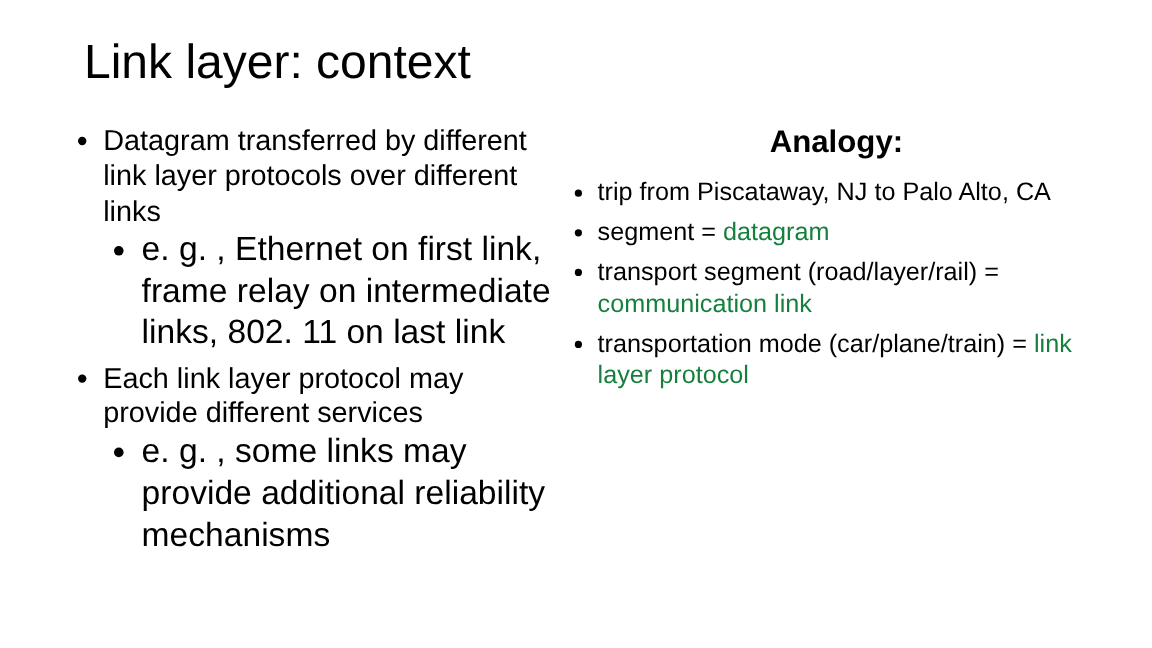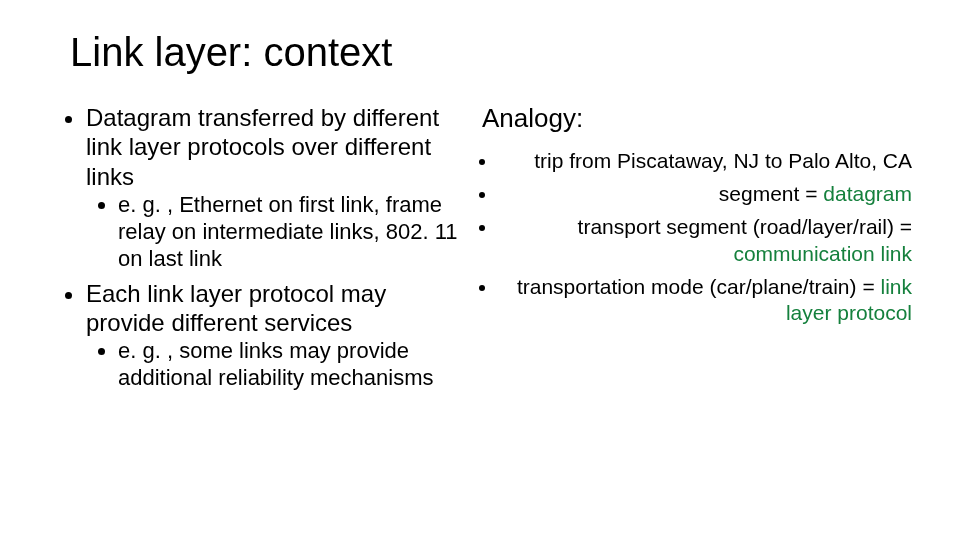--- a/index.html
+++ b/index.html
@@ -29,44 +29,44 @@
   }
   .col-left {
     width: 400px;
   }
   .col-right {
     width: 430px;
   }
   .subhead {
     font-size: 26px;
     margin: 0 0 14px 0;
-    font-weight: 400;
+    font-weight: 700;
+    text-align: center;
   }
   ul {
     list-style: disc;
     margin: 0;
     padding-left: 16px;
   }
   ul.lvl1 > li {
     font-size: 24px;
     line-height: 1.22;
     margin-bottom: 6px;
   }
   ul.lvl2 {
     padding-left: 32px;
   }
   ul.lvl2 > li {
-    font-size: 22px;
+    font-size: 28px;
     line-height: 1.24;
     margin-bottom: 4px;
   }
   .col-right ul.lvl1 > li {
     font-size: 21px;
     line-height: 1.28;
-    text-align: right;
   }
   .col-right ul.lvl2 > li {
     font-size: 19px;
     line-height: 1.3;
   }
   .red { color: #15803d; }
 </style>
 </head>
 <body>
 

